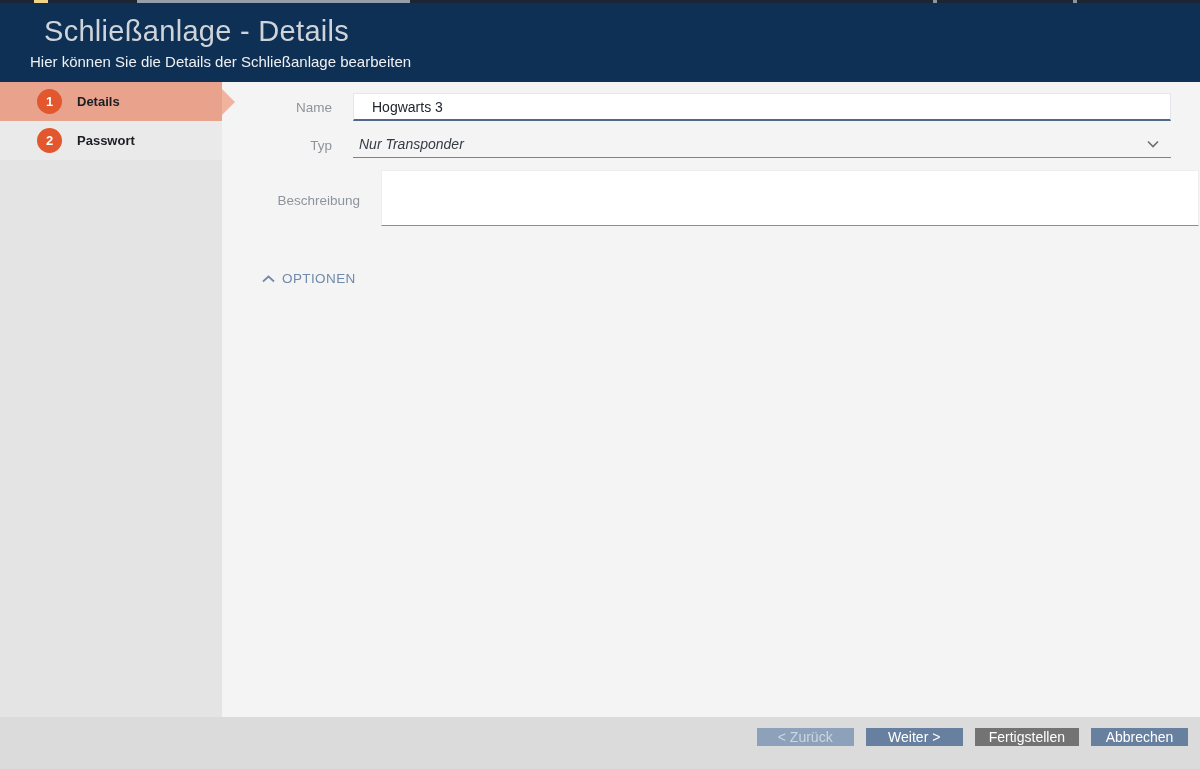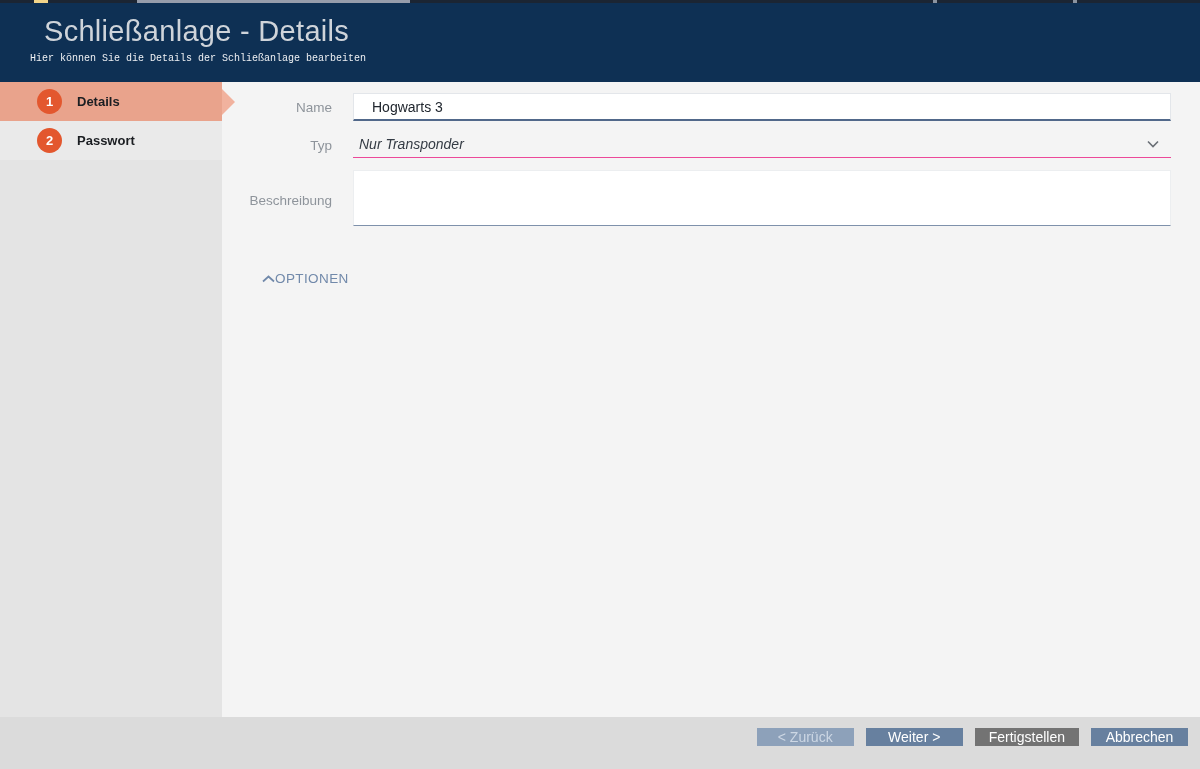--- a/index.html
+++ b/index.html
@@ -40,23 +40,22 @@
   .page-title {
     color: #cfd4da;
     font-size: 29px;
     font-weight: 300;
     letter-spacing: 0.3px;
     line-height: 36px;
     margin-left: 14px;
   }
   .page-subtitle {
     color: #eef0f3;
-    font-size: 10px;
+    font-size: 15px;
     margin-top: 4px;
-    font-family: Liberation Mono, monospace;
   }
 
   
   .content {
     flex: 1 1 auto;
     display: flex;
     min-height: 0;
   }
   .sidebar {
     width: 222px;
@@ -148,40 +147,41 @@
     cursor: pointer;
     padding: 0 6px 2px 6px;
     font-style: italic;
   }
   .select-value {
     font-size: 14px;
     color: #343b44;
   }
   .chevron-down-svg { margin-right: 6px; }
 
-  .row-beschr { margin-top: 12px; margin-bottom: 0; }
+  .row-beschr { margin-top: 12px; margin-bottom: 0; margin-left: 28px; }
   .beschr-textarea {
     width: 818px;
     height: 56px;
     background: #ffffff;
     border: 1px solid #eceef0;
     border-bottom: 1px solid #7e91ab;
     resize: none;
     outline: none;
     font-family: "Liberation Sans", sans-serif;
     font-size: 14px;
     color: #20262e;
     padding: 4px 6px;
   }
 
   .optionen-row {
     margin-top: 41px;
     margin-left: 40px;
     display: flex;
     align-items: center;
+    gap: 7px;
     cursor: pointer;
     color: #7189aa;
   }
   .optionen-label {
     font-size: 13.5px;
     letter-spacing: 0.4px;
   }
 
   
   footer {

